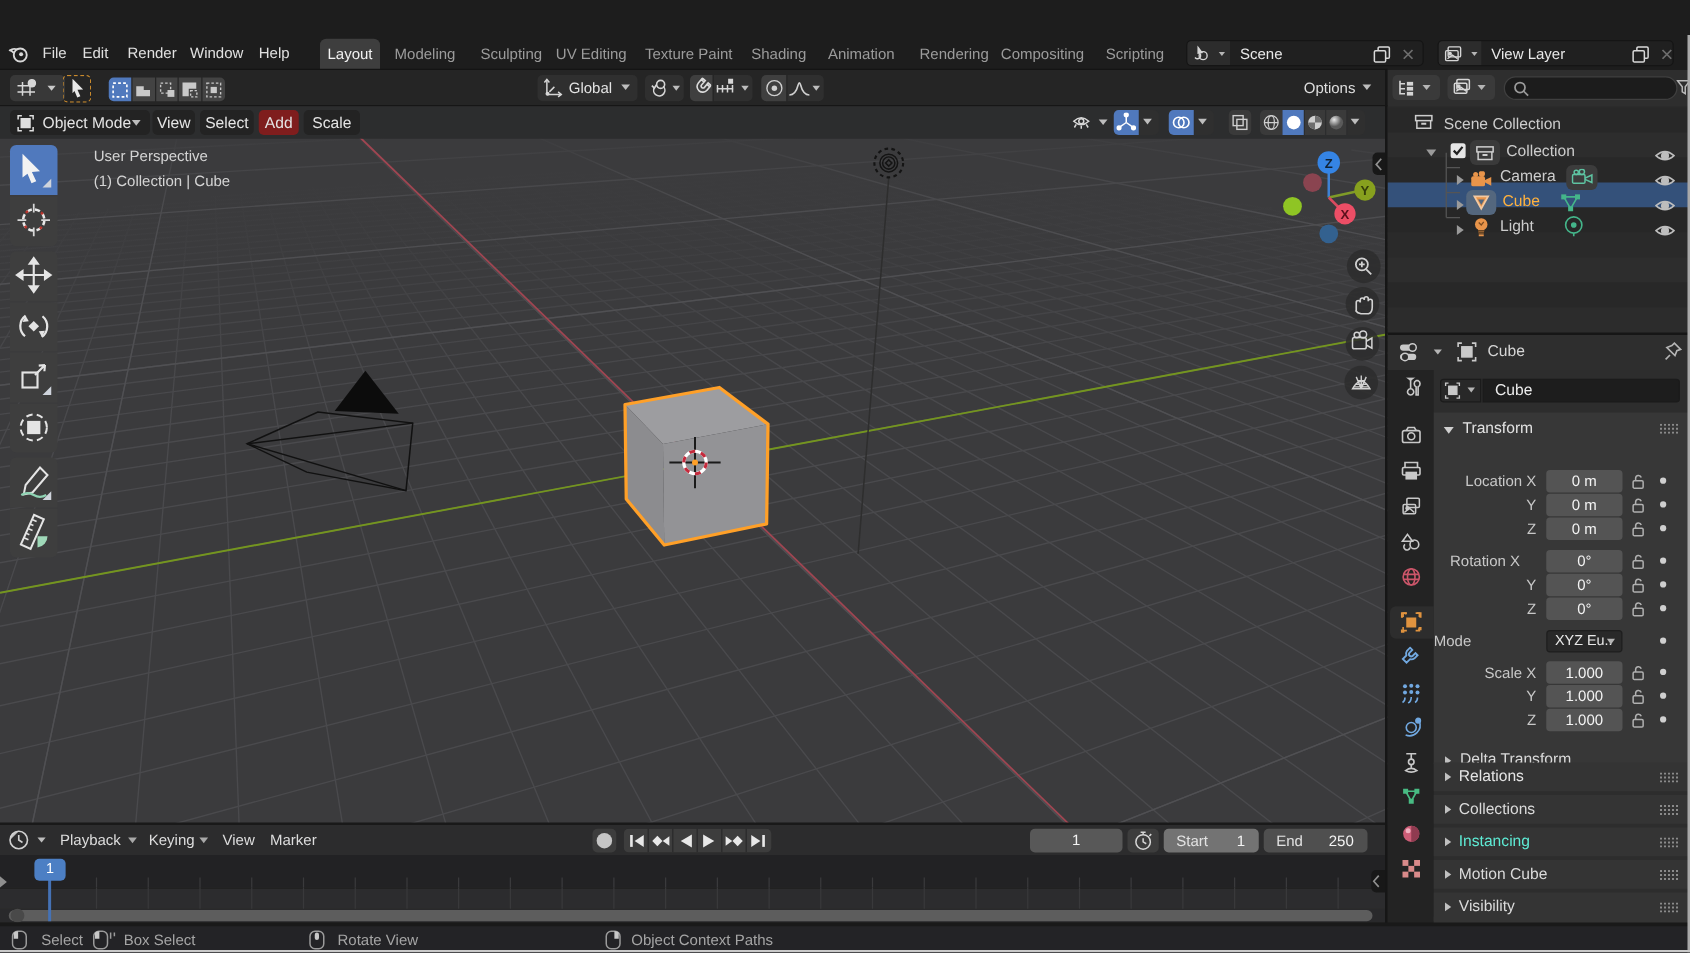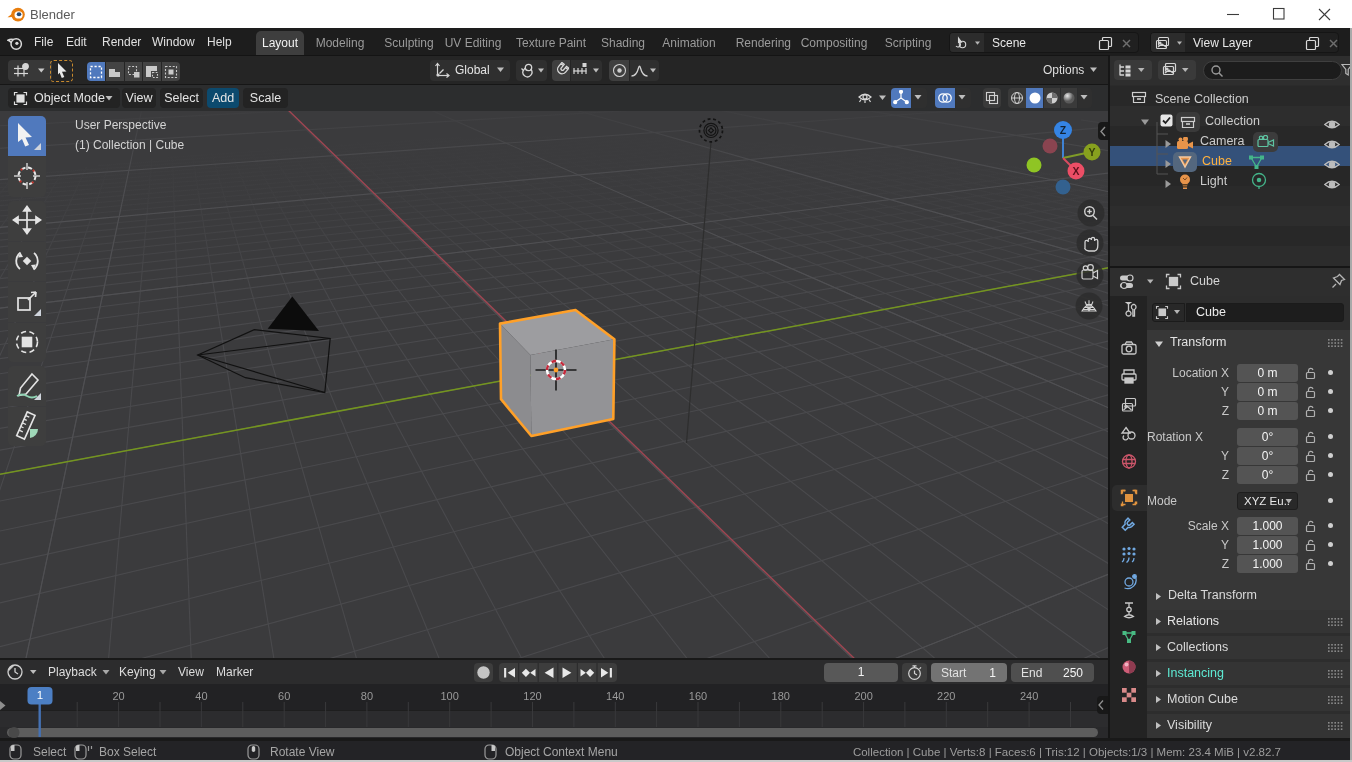--- a/index.html
+++ b/index.html
@@ -2,37 +2,20 @@
 <html><head><meta charset="utf-8">
 <style>
 *{margin:0;padding:0;box-sizing:border-box}
 html,body{width:1352px;height:762px;overflow:hidden;background:#1d1d1d;font-family:"Liberation Sans",sans-serif;-webkit-font-smoothing:antialiased}
 .abs{position:absolute}
 #root{position:relative;width:1352px;height:762px}
 .txt{white-space:nowrap}
 </style></head>
 <body>
 <div id="root">
-<div class="abs" style="left:0;top:0;width:1352px;height:28px;background:#ffffff">
-<svg class="abs" style="left:7px;top:5px" width="19" height="18" viewBox="0 0 19 18">
-<circle cx="11" cy="9.6" r="6.8" fill="#e87d0d"></circle>
-<path d="M0.5 12.2 Q4.5 8.2 9.5 7.2 L6.5 4.7 Q12 4.2 15 6.8 L10.5 10 Q5 13 0.5 12.2 Z" fill="#e87d0d"></path>
-<ellipse cx="11.6" cy="9.9" rx="4.1" ry="3.6" fill="#fff"></ellipse>
-<ellipse cx="12" cy="9.3" rx="2.3" ry="2" fill="#264a73"></ellipse>
-</svg>
-<div class="abs txt" style="left:30px;top:7px;font-size:13px;color:#5a5a5a">Blender</div>
-<svg class="abs" style="left:1222px;top:4px" width="120" height="20" viewBox="0 0 120 20">
-<g stroke="#3c3c3c" stroke-width="1.1" fill="none">
-<line x1="5" y1="10.5" x2="17" y2="10.5"></line>
-<rect x="51.5" y="4.5" width="10.5" height="10.5"></rect>
-<line x1="97" y1="5" x2="108" y2="16"></line>
-          <line x1="108" y1="5" x2="97" y2="16"></line>
-</g>
-      </svg>
-</div>
 <div class="abs" style="left:0;top:28px;width:1352px;height:28px;background:#1d1d1d;color:#cfcfcf;font-size:12px">
 <svg class="abs" style="left:7px;top:7px" width="16" height="16" viewBox="0 0 16 16">
 <g fill="none" stroke="#d8d8d8" stroke-width="1.5">
           <circle cx="9.2" cy="9" r="5.2"></circle>
           <circle cx="9.9" cy="8.3" r="1.6" fill="#d8d8d8" stroke="none"></circle>
           <path d="M4.2 7.5 Q2.5 5.5 1 5.2 Q3.5 3.5 6.5 4.5"></path>
         </g>
       </svg>
 <div class="abs txt" style="left:34px;top:7px;color:#e0e0e0">File</div>
 <div class="abs txt" style="left:66px;top:7px;color:#e0e0e0">Edit</div>
@@ -412,21 +395,21 @@
             <rect x="4" y="4" width="7" height="7" fill="#e0e0e0"></rect>
           </g>
         </svg>
 <div class="abs txt" style="left:26px;top:3px">Object Mode</div>
 <svg class="abs" style="left:96px;top:7px" width="11" height="8" viewBox="0 0 11 8">
           <path d="M1.5 1 l7 0 -3.5 4.5z" fill="#bdbdbd"></path>
         </svg>
 </div>
 <div class="abs txt" style="left:122px;top:2.5px;width:34px;height:20.5px;background:#232323;border-radius:4px;text-align:center;line-height:20px">View</div>
 <div class="abs txt" style="left:160px;top:2.5px;width:43px;height:20.5px;background:#232323;border-radius:4px;text-align:center;line-height:20px">Select</div>
-<div class="abs txt" style="left:207px;top:2.5px;width:32px;height:20.5px;background:#0c4a6e;border-radius:4px;text-align:center;line-height:20px">Add</div>
+<div class="abs txt" style="left:207px;top:2.5px;width:32px;height:20.5px;background:#7f1d1d;border-radius:4px;text-align:center;line-height:20px">Add</div>
 <div class="abs txt" style="left:243px;top:2.5px;width:45px;height:20.5px;background:#232323;border-radius:4px;text-align:center;line-height:20px">Scale</div>
 <svg class="abs" style="left:857px;top:5px" width="32" height="16" viewBox="0 0 32 16">
 <g stroke="#d8d8d8" fill="none" stroke-width="1.2">
           <path d="M2 7 Q8 1.5 14 7 Q8 12.5 2 7 Z"></path>
           <circle cx="8" cy="7" r="2"></circle>
           <path d="M4 9.5 L2.5 12 M8 10.5 L8 13 M12 9.5 L13.5 12"></path>
         </g>
 <path d="M22 5.5 l7 0 -3.5 4.5z" fill="#bdbdbd"></path>
       </svg>
 <div class="abs" style="left:891px;top:2.5px;width:20px;height:20.5px;background:#5079bd;border-radius:4px 0 0 4px"></div>
@@ -679,34 +662,20 @@
         <line x1="987.7" y1="26" x2="987.7" y2="43" stroke="#39393b" stroke-width="1"></line>
         <line x1="1029.1" y1="26" x2="1029.1" y2="43" stroke="#39393b" stroke-width="1"></line>
         <line x1="1070.5" y1="26" x2="1070.5" y2="43" stroke="#39393b" stroke-width="1"></line>
 <rect x="7" y="44" width="1091" height="9" rx="4.5" fill="#5d5d5d"></rect>
 <circle cx="14" cy="48.5" r="5.5" fill="#494949"></circle>
 <line x1="39.7" y1="19" x2="39.7" y2="53" stroke="#4572b5" stroke-width="2.4"></line>
 <rect x="27.5" y="3" width="25" height="17.5" rx="4" fill="#4c7fc4"></rect>
 <path d="M0 17 L5.5 21.5 L0 26 Z" fill="#8e8e8e"></path>
 </svg>
 <div class="abs txt" style="left:27.5px;top:29px;width:25px;text-align:center;font-size:11.5px;color:#ffffff">1</div>
-<div class="abs" style="left:0;top:24px;width:1108px;height:26px">
-        <div class="abs txt" style="left:103.6px;top:6px;width:30px;text-align:center;font-size:11px;color:#9a9a9a">20</div>
-        <div class="abs txt" style="left:186.4px;top:6px;width:30px;text-align:center;font-size:11px;color:#9a9a9a">40</div>
-        <div class="abs txt" style="left:269.2px;top:6px;width:30px;text-align:center;font-size:11px;color:#9a9a9a">60</div>
-        <div class="abs txt" style="left:351.9px;top:6px;width:30px;text-align:center;font-size:11px;color:#9a9a9a">80</div>
-        <div class="abs txt" style="left:434.7px;top:6px;width:30px;text-align:center;font-size:11px;color:#9a9a9a">100</div>
-        <div class="abs txt" style="left:517.5px;top:6px;width:30px;text-align:center;font-size:11px;color:#9a9a9a">120</div>
-        <div class="abs txt" style="left:600.3px;top:6px;width:30px;text-align:center;font-size:11px;color:#9a9a9a">140</div>
-        <div class="abs txt" style="left:683.0px;top:6px;width:30px;text-align:center;font-size:11px;color:#9a9a9a">160</div>
-        <div class="abs txt" style="left:765.8px;top:6px;width:30px;text-align:center;font-size:11px;color:#9a9a9a">180</div>
-        <div class="abs txt" style="left:848.6px;top:6px;width:30px;text-align:center;font-size:11px;color:#9a9a9a">200</div>
-        <div class="abs txt" style="left:931.3px;top:6px;width:30px;text-align:center;font-size:11px;color:#9a9a9a">220</div>
-        <div class="abs txt" style="left:1014.1px;top:6px;width:30px;text-align:center;font-size:11px;color:#9a9a9a">240</div>
-      </div>
 <svg class="abs" style="left:1094px;top:35px" width="14" height="20" viewBox="0 0 14 20">
         <path d="M14 1 l-7 0 a4 4 0 0 0 -4 4 l0 10 a4 4 0 0 0 4 4 l7 0 z" fill="#181818"></path>
         <path d="M9 5.5 l-4 4.5 4 4.5" stroke="#909090" stroke-width="1.3" fill="none"></path>
       </svg>
 </div>
     <div class="abs" style="left:0;top:740px;width:1352px;height:22px;background:#232326;border-top:1px solid #191919;font-size:12px;color:#a5a5a5">
 <svg class="abs" style="left:9px;top:3px" width="13" height="16" viewBox="0 0 13 16">
         <rect x="1" y="1" width="11" height="14" rx="4" fill="none" stroke="#9a9a9a" stroke-width="1.2"></rect>
         <path d="M2 2.2 a3 3 0 0 1 2.5 -1.2 l1 0 l0 6 l-3.5 0 z" fill="#c8c8c8"></path>
       </svg>
@@ -719,22 +688,21 @@
 <div class="abs txt" style="left:99px;top:4px">Box Select</div>
 <svg class="abs" style="left:247px;top:3px" width="13" height="16" viewBox="0 0 13 16">
         <rect x="1" y="1" width="11" height="14" rx="4" fill="none" stroke="#9a9a9a" stroke-width="1.2"></rect>
         <rect x="4.8" y="2" width="3.4" height="6" rx="1.7" fill="#c8c8c8"></rect>
       </svg>
 <div class="abs txt" style="left:270px;top:4px">Rotate View</div>
 <svg class="abs" style="left:484px;top:3px" width="13" height="16" viewBox="0 0 13 16">
         <rect x="1" y="1" width="11" height="14" rx="4" fill="none" stroke="#9a9a9a" stroke-width="1.2"></rect>
         <path d="M11 2.2 a3 3 0 0 0 -2.5 -1.2 l-1 0 l0 6 l3.5 0 z" fill="#c8c8c8"></path>
       </svg>
-<div class="abs txt" style="left:505px;top:4px">Object Context Menu</div>
-<div class="abs txt" style="right:71px;top:4.5px;color:#9d9d9d;font-size:11.5px">Collection | Cube | Verts:8 | Faces:6 | Tris:12 | Objects:1/3 | Mem: 23.4 MiB | v2.82.7</div>
+<div class="abs txt" style="left:505px;top:4px">Object Context Paths</div>
 </div>
 <div class="abs" style="left:1110px;top:56px;width:242px;height:211px;background:#2b2b2b;font-size:12.5px;color:#cccccc">
 <div class="abs" style="left:0;top:0;width:242px;height:29px;background:#2e2e2e"></div>
 <div class="abs" style="left:0;top:30px;width:242px;height:20px;background:#282828"></div><div class="abs" style="left:0;top:50px;width:242px;height:20px;background:#2d2d2d"></div><div class="abs" style="left:0;top:70px;width:242px;height:20px;background:#282828"></div><div class="abs" style="left:0;top:90px;width:242px;height:20px;background:#34517a"></div><div class="abs" style="left:0;top:110px;width:242px;height:20px;background:#272727"></div><div class="abs" style="left:0;top:130px;width:242px;height:20px;background:#2a2a2a"></div><div class="abs" style="left:0;top:150px;width:242px;height:20px;background:#2d2d2d"></div><div class="abs" style="left:0;top:170px;width:242px;height:20px;background:#282828"></div><div class="abs" style="left:0;top:190px;width:242px;height:21px;background:#2c2c2c"></div>
 <div class="abs" style="left:4px;top:4px;width:38px;height:20px;background:#3a3a3a;border-radius:4px"></div>
 <svg class="abs" style="left:7px;top:6px" width="34" height="16" viewBox="0 0 34 16">
         <g stroke="#d5d5d5" stroke-width="1.3" fill="none">
           <path d="M3 2.5 L3 13.5 M3 5 L7 5 M3 9 L7 9 M3 13 L7 13"></path>
           <rect x="8.5" y="3.5" width="5" height="3" fill="#d5d5d5" stroke="none"></rect>
           <rect x="8.5" y="7.5" width="5" height="3" fill="#d5d5d5" stroke="none"></rect>
@@ -1040,21 +1008,21 @@
           <rect x="10.600000000000001" y="0.0" width="1.6" height="1.6"></rect>
           <rect x="10.600000000000001" y="3.2" width="1.6" height="1.6"></rect>
           <rect x="10.600000000000001" y="6.4" width="1.6" height="1.6"></rect>
           <rect x="13.8" y="0.0" width="1.6" height="1.6"></rect>
           <rect x="13.8" y="3.2" width="1.6" height="1.6"></rect>
           <rect x="13.8" y="6.4" width="1.6" height="1.6"></rect>
         </g>
       </svg>
 <div class="abs" style="left:37px;top:62px;width:205px;height:281px"></div>
 <div class="abs" style="left:37px;top:0px;width:205px;height:0px"></div>
-<div class="abs" style="left:37px;top:90px;width:205px;height:253px;font-size:12px">
+<div class="abs" style="left:37px;top:102px;width:205px;height:253px;font-size:12px">
 <div class="abs txt" style="left:0;top:8px;width:82px;text-align:right;font-size:12px;color:#c8c8c8">Location X</div>
         <div class="abs" style="left:90px;top:6px;width:61px;height:18px;background:#545454;border-radius:3px;color:#f4f4f4;text-align:center;line-height:18px;font-size:12px">0 m</div>
         <svg class="abs" style="left:158px;top:9px" width="12" height="13" viewBox="0 0 12 13">
           <g fill="none" stroke="#b0b0b0" stroke-width="1.2">
             <rect x="1.5" y="5.5" width="8" height="6" rx="1"></rect>
             <path d="M3.5 5.5 L3.5 3.5 A2.3 2.3 0 0 1 8 3"></path>
           </g>
         </svg>
         <div class="abs" style="left:181px;top:12px;width:5px;height:5px;border-radius:50%;background:#cfcfcf"></div>
         <div class="abs txt" style="left:0;top:27px;width:82px;text-align:right;font-size:12px;color:#c8c8c8">Y</div>
@@ -1068,21 +1036,21 @@
         <div class="abs" style="left:181px;top:31px;width:5px;height:5px;border-radius:50%;background:#cfcfcf"></div>
         <div class="abs txt" style="left:0;top:46px;width:82px;text-align:right;font-size:12px;color:#c8c8c8">Z</div>
         <div class="abs" style="left:90px;top:44px;width:61px;height:18px;background:#545454;border-radius:3px;color:#f4f4f4;text-align:center;line-height:18px;font-size:12px">0 m</div>
         <svg class="abs" style="left:158px;top:47px" width="12" height="13" viewBox="0 0 12 13">
           <g fill="none" stroke="#b0b0b0" stroke-width="1.2">
             <rect x="1.5" y="5.5" width="8" height="6" rx="1"></rect>
             <path d="M3.5 5.5 L3.5 3.5 A2.3 2.3 0 0 1 8 3"></path>
           </g>
         </svg>
         <div class="abs" style="left:181px;top:50px;width:5px;height:5px;border-radius:50%;background:#cfcfcf"></div>
-        <div class="abs txt" style="left:0;top:72px;width:82px;text-align:left;font-size:12px;color:#c8c8c8">Rotation X</div>
+        <div class="abs txt" style="left:0;top:72px;width:82px;text-align:center;font-size:12px;color:#c8c8c8">Rotation X</div>
         <div class="abs" style="left:90px;top:70px;width:61px;height:18px;background:#545454;border-radius:3px;color:#f4f4f4;text-align:center;line-height:18px;font-size:12px">0°</div>
         <svg class="abs" style="left:158px;top:73px" width="12" height="13" viewBox="0 0 12 13">
           <g fill="none" stroke="#b0b0b0" stroke-width="1.2">
             <rect x="1.5" y="5.5" width="8" height="6" rx="1"></rect>
             <path d="M3.5 5.5 L3.5 3.5 A2.3 2.3 0 0 1 8 3"></path>
           </g>
         </svg>
         <div class="abs" style="left:181px;top:76px;width:5px;height:5px;border-radius:50%;background:#cfcfcf"></div>
         <div class="abs txt" style="left:0;top:91px;width:82px;text-align:right;font-size:12px;color:#c8c8c8">Y</div>
         <div class="abs" style="left:90px;top:89px;width:61px;height:18px;background:#545454;border-radius:3px;color:#f4f4f4;text-align:center;line-height:18px;font-size:12px">0°</div>

